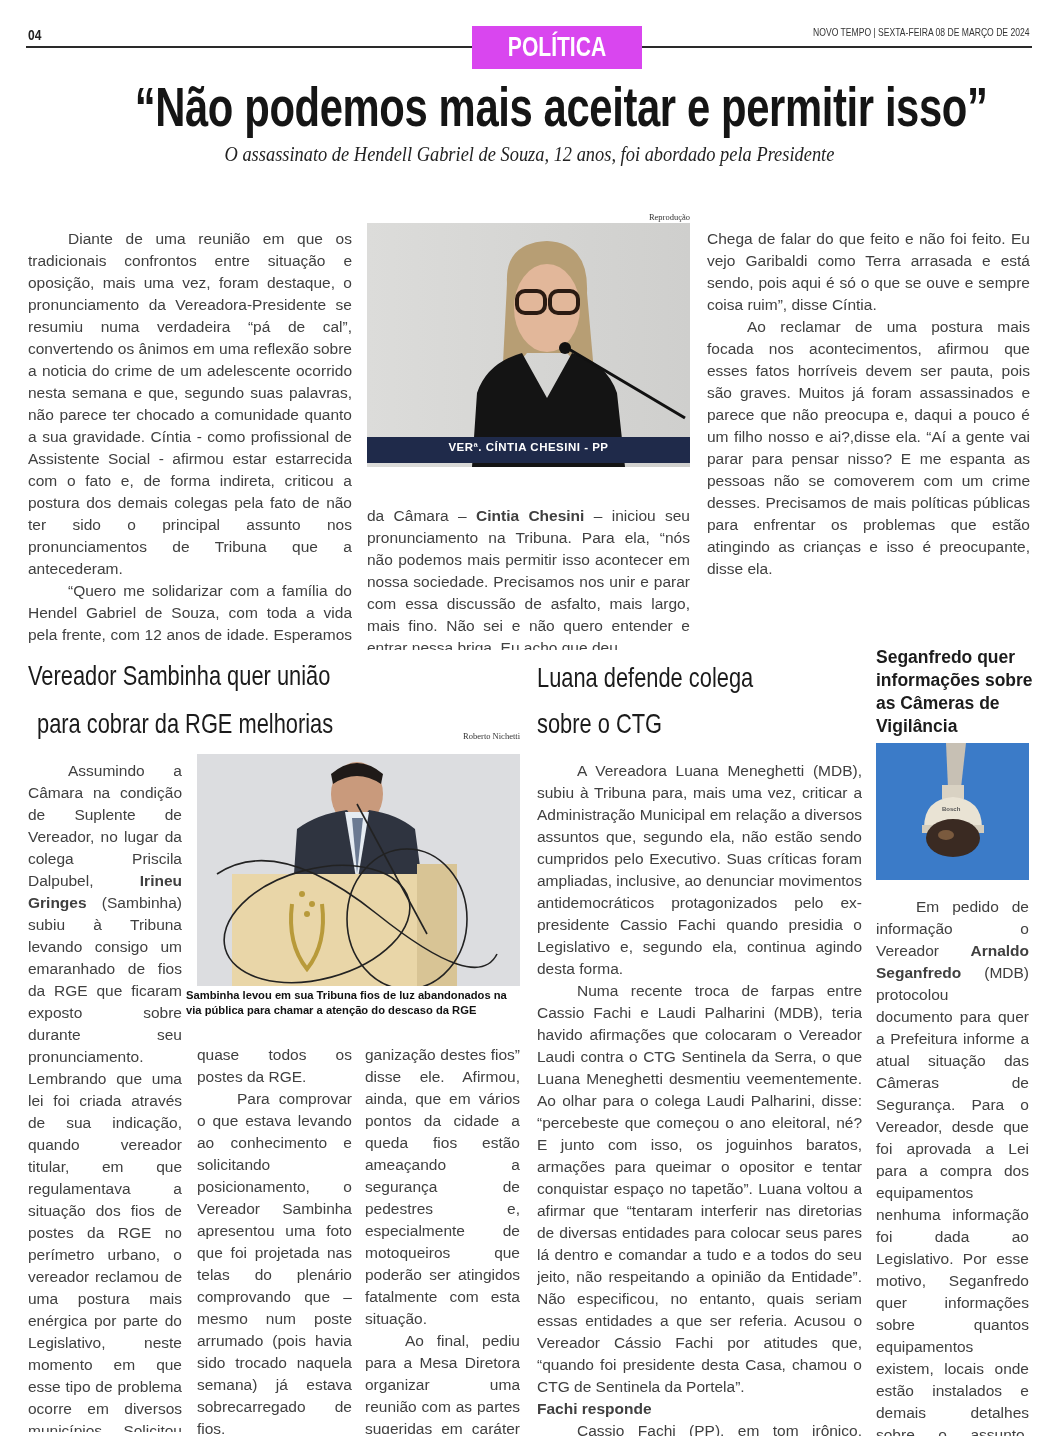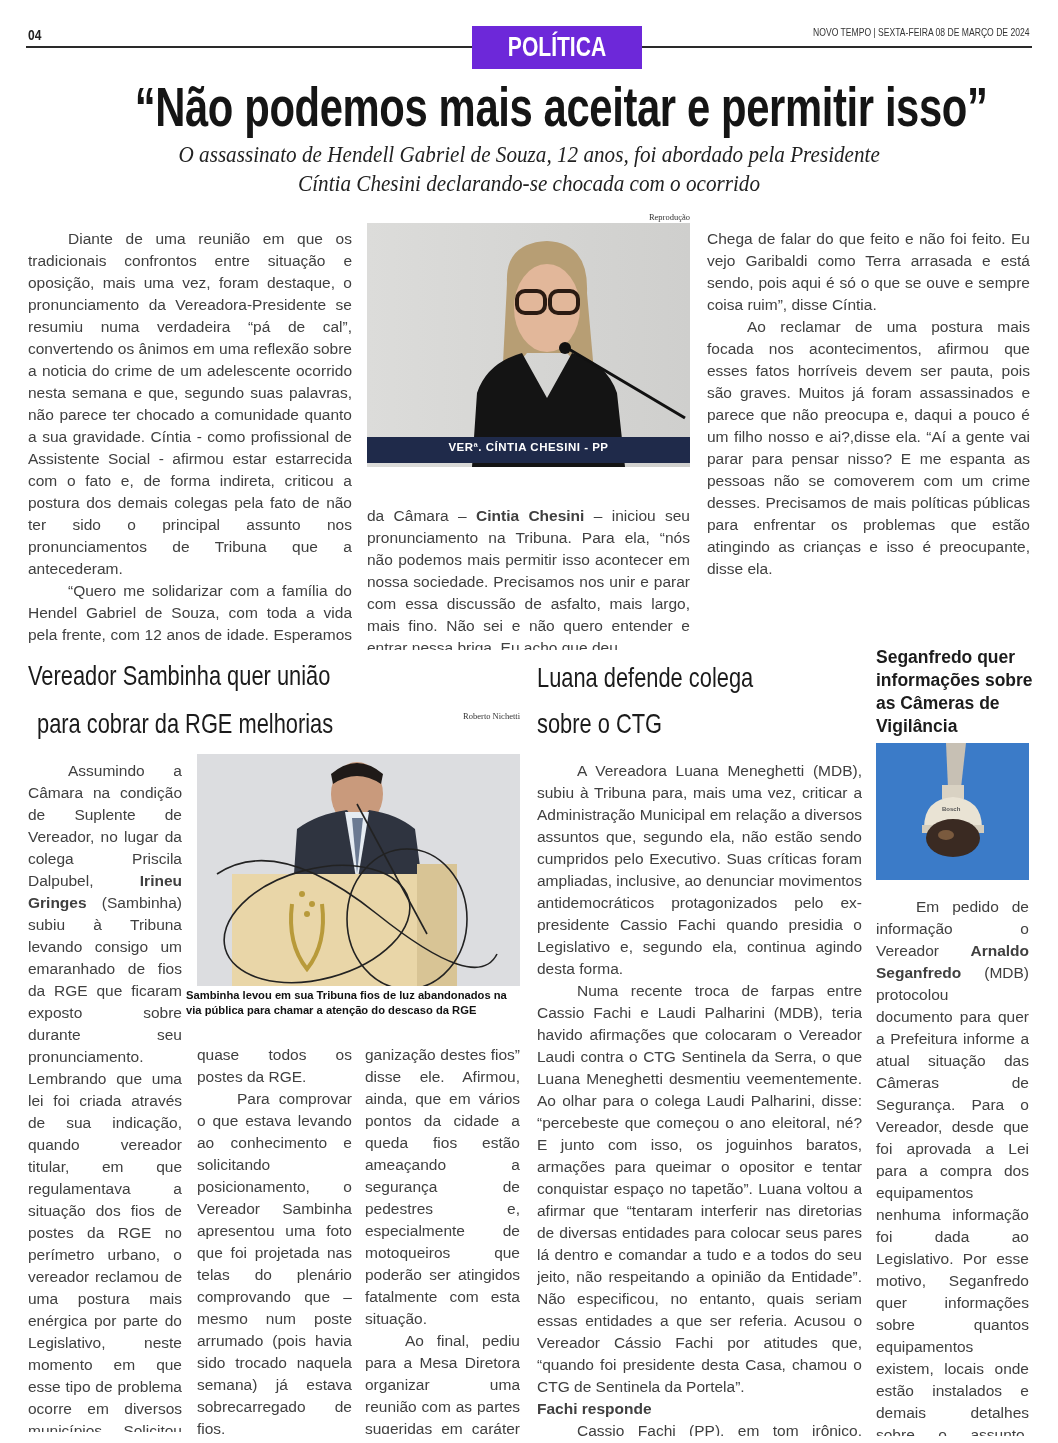--- a/index.html
+++ b/index.html
@@ -2,26 +2,26 @@
 <html><head>
 <meta charset="utf-8">
 <style>
   * { box-sizing: border-box; margin: 0; padding: 0; }
   html, body { width: 1058px; height: 1443px; background: #ffffff; overflow: hidden; }
   body { position: relative; font-family: "Liberation Sans", sans-serif; color: #1a1a1a; }
 
   .page-num { position: absolute; left: 28px; top: 26px; font-family: "Liberation Sans", sans-serif; font-weight: bold; font-size: 15px; transform: scaleX(0.8); transform-origin: left; color: #222; }
   .masthead-info { position: absolute; right: 28px; top: 26px; font-size: 11px; color: #333; transform: scaleX(0.78); transform-origin: right; white-space: nowrap; }
   .rule-top { position: absolute; left: 26px; right: 26px; top: 46px; height: 2px; background: #2a2a2a; }
-  .section-tag { position: absolute; left: 472px; top: 26px; width: 170px; height: 43px; background: #6d28d9; color: #fff; font-weight: bold; font-size: 27px; display: flex; align-items: center; justify-content: center; }
+  .section-tag { position: absolute; left: 472px; top: 26px; width: 170px; height: 43px; background: #d946ef; color: #fff; font-weight: bold; font-size: 27px; display: flex; align-items: center; justify-content: center; }
   .section-tag span { display: inline-block; transform: scaleX(0.78); }
 
   .headline { position: absolute; left: 0; right: 0; top: 76px; text-align: center; font-weight: bold; font-size: 55px; line-height: 62px; color: #151515; white-space: nowrap; }
   .headline span { display: inline-block; transform: scaleX(0.76); letter-spacing: -0.5px; }
-  .deck { position: absolute; left: 0; right: 0; top: 140px; text-align: center; font-family: "Liberation Serif", serif; font-style: italic; font-size: 23px; line-height: 29px; color: #222; }
+  .deck { position: absolute; left: 0; right: 0; top: 140px; text-align: center; font-family: "Liberation Serif", serif; font-style: italic; font-size: 20px; line-height: 29px; color: #222; }
   .deck span { display: inline-block; transform: scaleX(0.92); }
 
   .body-text { font-size: 15.5px; line-height: 22px; text-align: justify; color: #404040; hyphens: none; margin-top: 12px; }
   .body-text p { text-indent: 40px; }
   .body-text p.noindent { text-indent: 0; }
   .col { position: absolute; overflow: hidden; }
 
   .photo { position: absolute; overflow: hidden; }
   .credit { position: absolute; font-family: "Liberation Serif", serif; font-size: 8.5px; color: #333; text-align: right; }
 
@@ -38,21 +38,20 @@
 <div class="page-num">04</div>
 <div class="masthead-info">NOVO TEMPO | SEXTA-FEIRA 08 DE MARÇO DE 2024</div>
 <div class="rule-top"></div>
 <div class="section-tag">
     <span>POLÍTICA</span>
   </div>
 
 <div class="headline"><span>“Não podemos mais aceitar e permitir isso”</span></div>
 <div class="deck">
   <div><span>O assassinato de Hendell Gabriel de Souza, 12 anos, foi abordado pela Presidente</span></div>
-  <div><span>Cíntia Chesini declarando-se chocada com o ocorrido</span></div>
 </div>
 
 <div class="col body-text" style="left:28px; top:216px; width:324px; height:420px;">
   <p>Diante de uma reunião em que os tradicionais confrontos entre situação e oposição, mais uma vez, foram destaque, o pronunciamento da Vereadora-Presidente se resumiu numa verdadeira “pá de cal”, convertendo os ânimos em uma reflexão sobre a noticia do crime de um adelescente ocorrido nesta semana e que, segundo suas palavras, não parece ter chocado a comunidade quanto a sua gravidade. Cíntia - como profissional de Assistente Social -  afirmou estar estarrecida com o fato e, de forma indireta, criticou a postura dos demais colegas pela fato de não ter sido o principal assunto nos pronunciamentos de Tribuna que a antecederam.</p>
   <p>“Quero me solidarizar com a família do Hendel Gabriel de Souza, com toda a vida pela frente, com 12 anos de idade. Esperamos que as autoridades estejam tomando as providências necessárias para resolver esse assunto”. Foi desta forma que a Presidente</p>
 </div>
 
 <div class="credit" style="left:560px; top:212px; width:130px;">Reprodução</div>
 <div class="photo" style="left:367px; top:223px; width:323px; height:244px; background:#14532d;">
   <svg width="323" height="244" viewBox="0 0 323 244">
@@ -84,21 +83,21 @@
   <p>Ao reclamar de uma postura mais focada nos acontecimentos, afirmou que esses fatos horríveis devem ser pauta, pois são graves. Muitos já foram assassinados e parece que não preocupa e, daqui a pouco é um filho nosso e ai?,disse ela. “Aí a gente vai parar para pensar nisso? E me espanta as pessoas não se comoverem com um crime desses. Precisamos de mais políticas públicas para enfrentar os problemas que estão atingindo as crianças e isso é preocupante, disse ela.</p>
 </div>
 
 <div class="h2" style="left:28px; top:652px;"><span>Vereador Sambinha quer união</span></div>
 <div class="h2" style="left:37px; top:700px;"><span>para cobrar da RGE melhorias</span></div>
 
 <div class="col body-text" style="left:28px; top:748px; width:154px; height:672px;">
   <p><span>Assumindo a Câmara na condição de Suplente de Vereador, no lugar da colega Priscila Dalpubel, </span><b>Irineu Gringes</b><span> (Sambinha) subiu à Tribuna levando consigo um emaranhado de fios da RGE que ficaram exposto sobre durante seu pronunciamento. Lembrando que uma lei foi criada através de sua indicação, quando vereador titular, em que regulamentava a situação dos fios de postes da RGE no perímetro urbano, o vereador reclamou de uma postura mais enérgica por parte do Legislativo, neste momento em que esse tipo de problema ocorre em diversos municípios. Solicitou à Mesa Diretora que, através de uma ação concreta, convide o Ministério Público, o Poder Executivo e a própria Câmara para, juntos, cobrarem a responsabilidade pelo abandono e desorganização do setor elétrico onde emaranhados de fios estão expostos em</span></p>
 </div>
 
-<div class="credit" style="left:400px; top:711px; width:120px;">Roberto Nichetti</div>
+<div class="credit" style="left:400px; top:731px; width:120px;">Roberto Nichetti</div>
 <div class="photo" style="left:197px; top:754px; width:323px; height:232px;">
   <svg width="323" height="232" viewBox="0 0 323 232">
     <rect width="323" height="232" fill="#dcdde0"></rect>
     <ellipse cx="160" cy="40" rx="26" ry="32" fill="#c99a7c"></ellipse>
     <path d="M134 20 Q160 -2 186 20 L184 30 Q160 14 136 30 Z" fill="#1f1a18"></path>
     <path d="M95 150 L100 75 Q120 60 150 56 L160 70 L172 56 Q200 60 218 75 L228 150 Z" fill="#2f3440"></path>
     <path d="M148 58 L160 130 L172 58 Z" fill="#e6ecf2"></path>
     <path d="M155 64 L160 120 L166 64 Z" fill="#6b7a92"></path>
     <rect x="35" y="120" width="215" height="112" fill="#e9d6a8"></rect>
     <rect x="220" y="110" width="40" height="122" fill="#d8c495"></rect>

